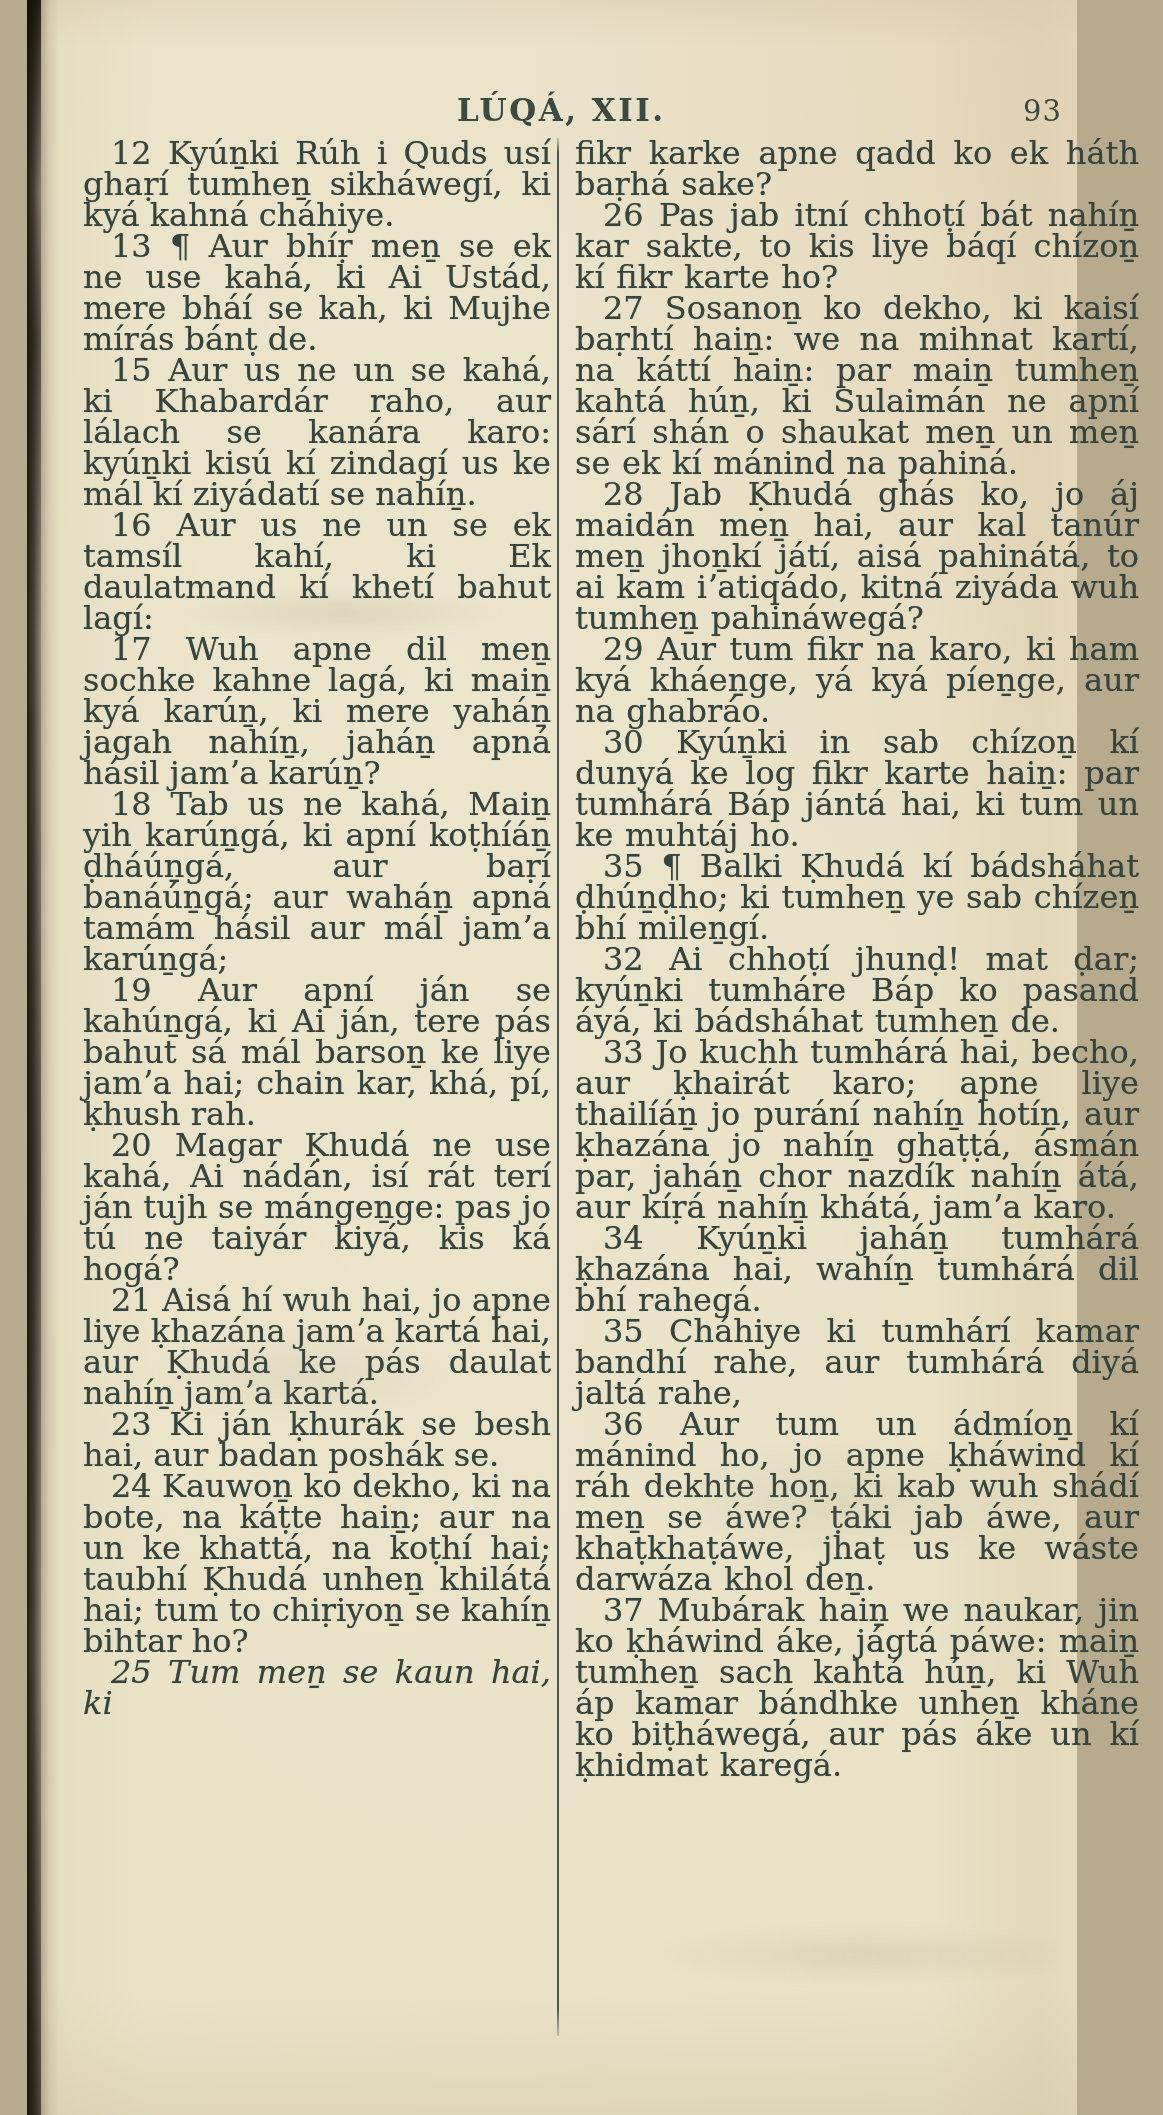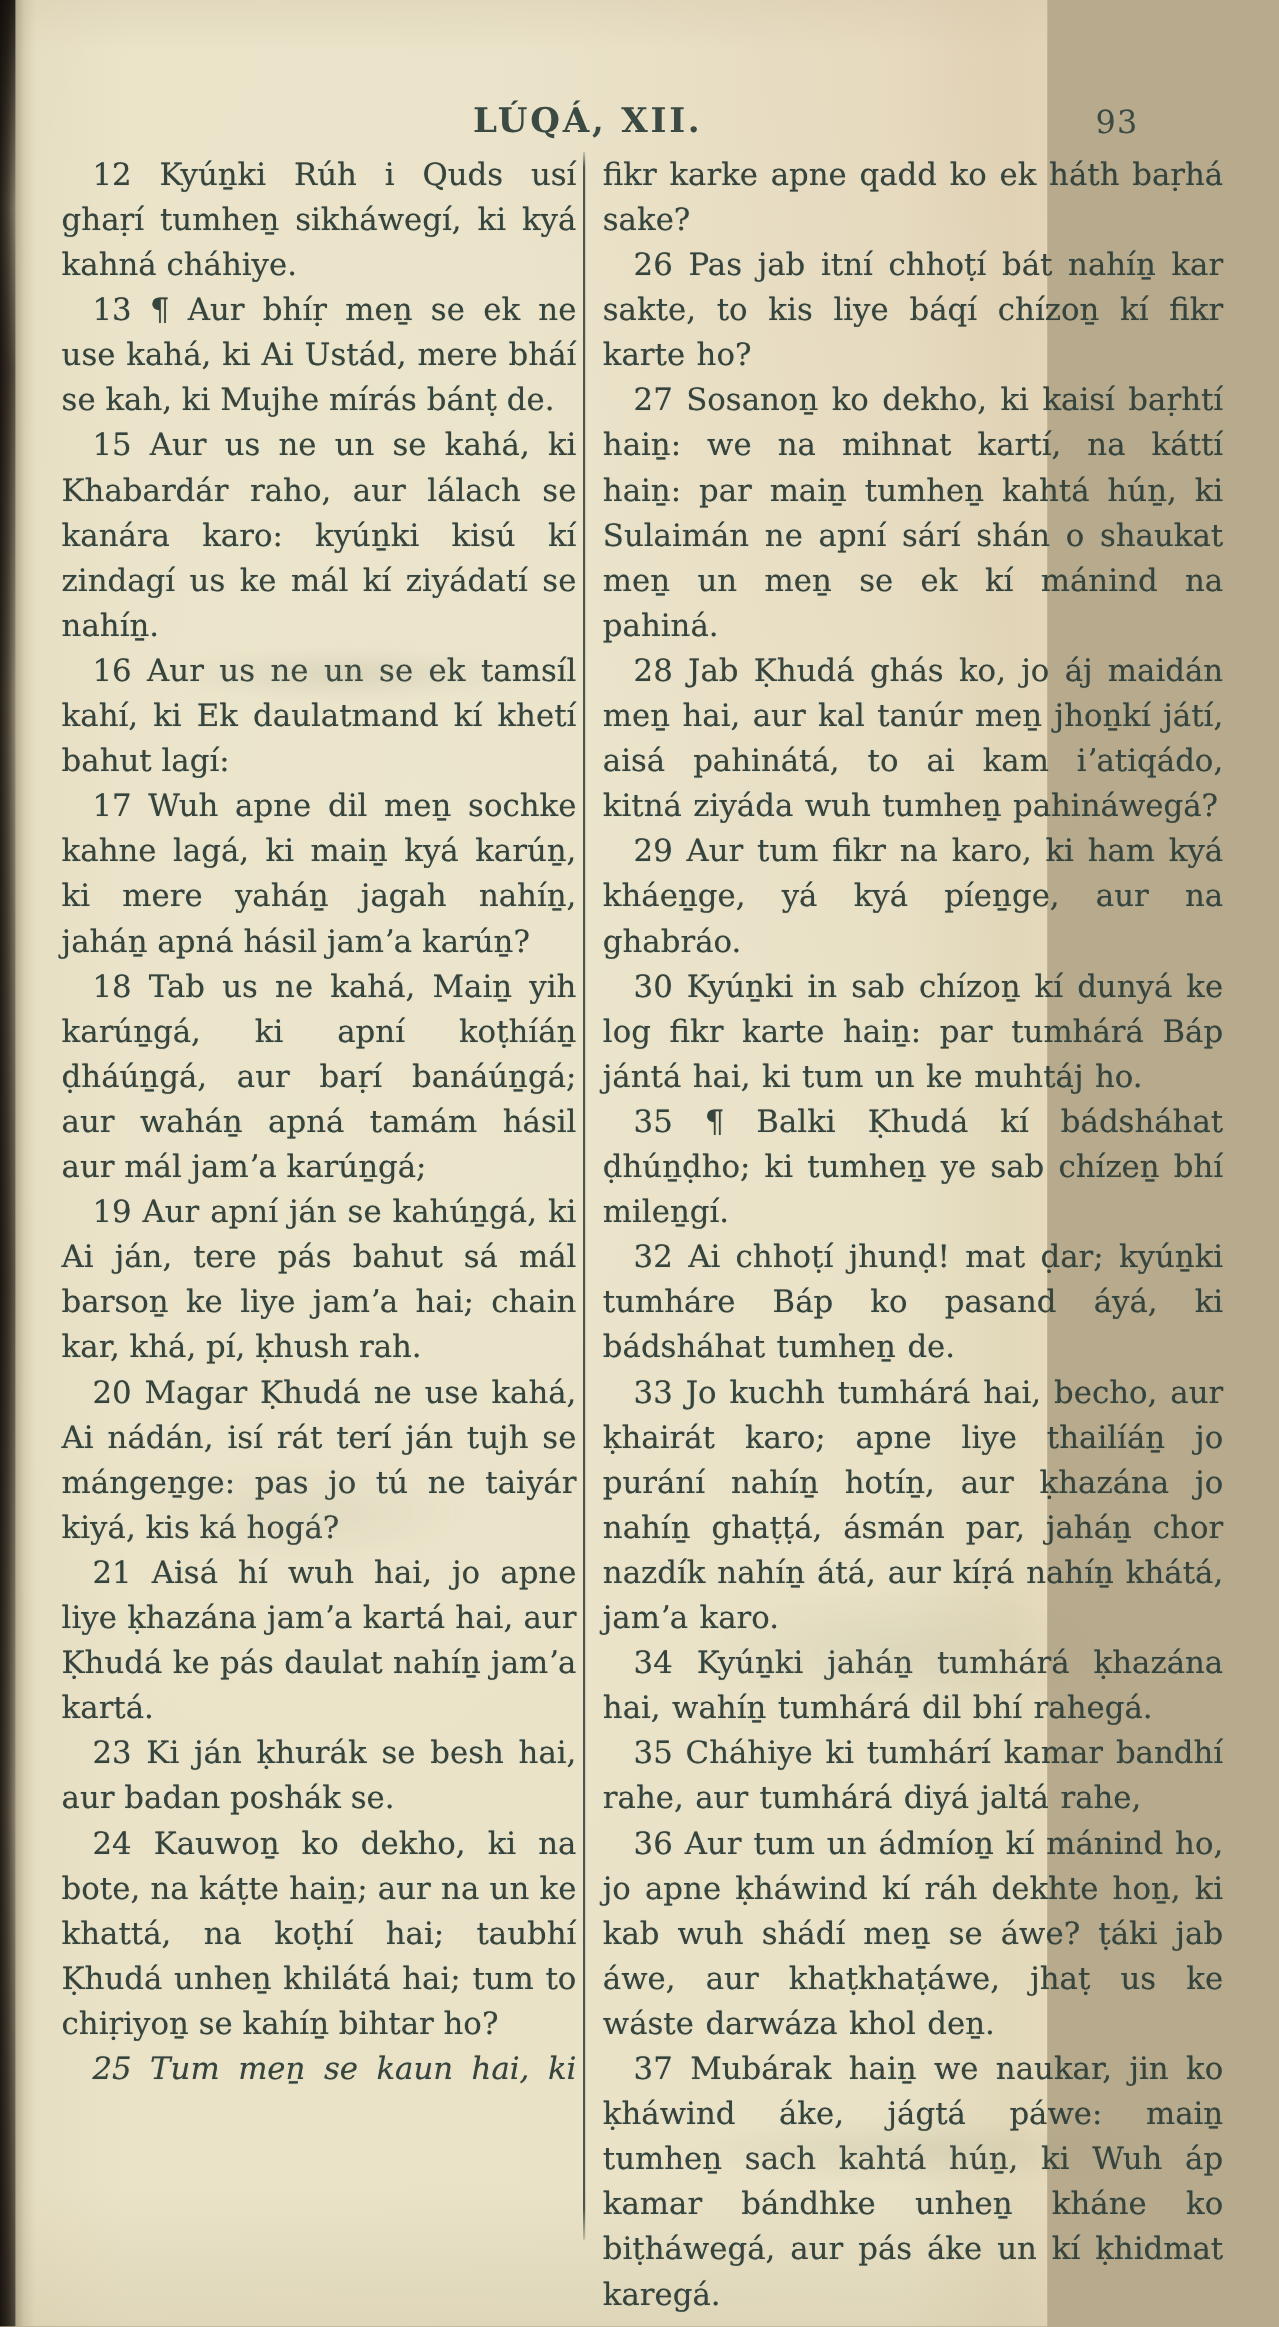--- a/index.html
+++ b/index.html
@@ -2,28 +2,29 @@
 <html style="--ink: #36443e;"><head>
 <meta charset="utf-8">
 <style>
   html, body { margin:0; padding:0; }
   body {
     width:1163px; height:2115px; overflow:hidden;
     font-family:"DejaVu Serif","Liberation Serif",serif;
     background:#b8ab8d;
   }
   .page {
-    position:relative; width:952px; height:2115px;
+    position:relative; width:1050px; height:2115px;
     background:
       radial-gradient(ellipse at 92% 3%, rgba(221,192,166,0.30), rgba(0,0,0,0) 34%),
       radial-gradient(ellipse at 40% 35%, rgba(255,255,252,0.10), rgba(0,0,0,0) 62%),
       linear-gradient(180deg, rgba(214,203,175,0.45) 0%, rgba(0,0,0,0) 2.2%),
       linear-gradient(0deg, rgba(198,186,152,0.30) 0%, rgba(0,0,0,0) 6%),
       linear-gradient(90deg, #d8cdae 0%, #e6dec2 3.2%, #eae3c8 12%, #e9e2c7 86%, #e2d8ba 96.5%, #e6dbbd 100%);
     color:var(--ink,#36443e);
+    margin-left:27px;
   }
   
   .spine-shadow {
     position:absolute; left:0; top:0; width:34px; height:2115px;
     background:
       linear-gradient(90deg, rgba(26,20,14,0.92) 0px, rgba(43,34,24,0.72) 7px, rgba(84,72,52,0.30) 14px, rgba(120,108,82,0.12) 22px, rgba(0,0,0,0) 32px);
   }
   .spine-shadow::before {
     content:""; position:absolute; left:0; top:0; width:14px; height:100%;
     background:
@@ -37,21 +38,21 @@
   }
   .page-number {
     position:absolute; top:94px; left:996px;
     font-size:29px; letter-spacing:1px; color:#3c4a44;
   }
   .columns {
     position:absolute; top:138px; left:56px; width:1058px;
     display:flex; align-items:flex-start;
   }
   .col {
-    font-size:28px; line-height:41px; text-align:justify;
+    font-size:32px; line-height:31px; text-align:justify;
     text-shadow:0 0 0.7px rgba(54,68,62,0.55);
   }
   .col-left  { width:468px; }
   .col-right { width:564px; margin-left:16px; word-spacing:1.5px; }
   .divider {
     width:2px; height:1898px; margin-left:6px; flex:0 0 2px;
     background:linear-gradient(180deg, rgba(77,87,79,0.2) 0, #4d574f 14px, #4d574f 1870px, rgba(77,87,79,0.25) 100%);
   }
   .verse { margin:0; text-indent:28px; }
   .verse.cont { text-indent:0; }

